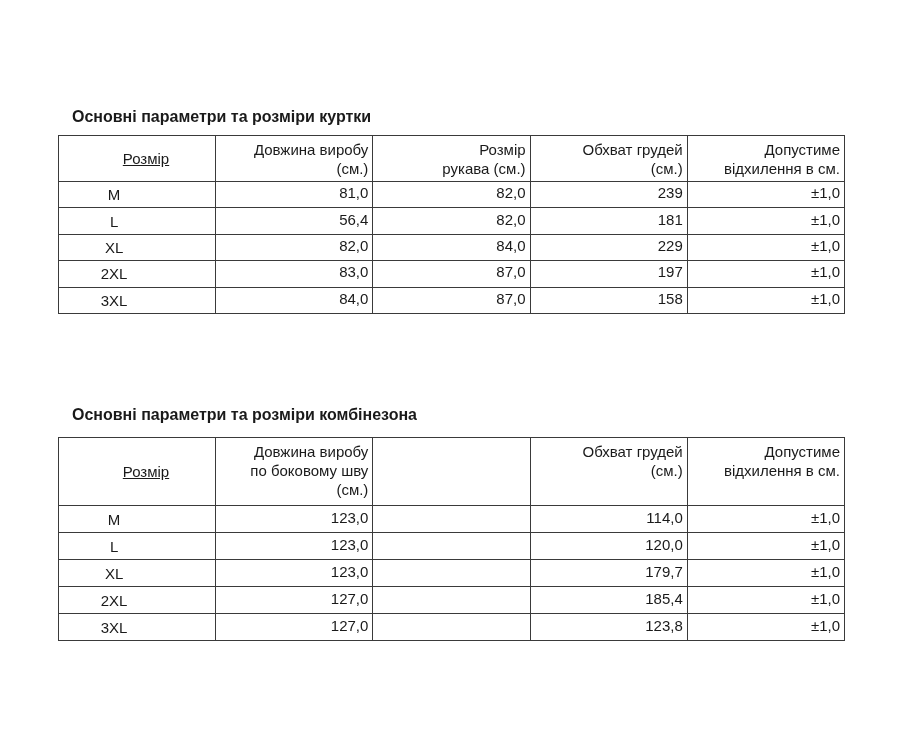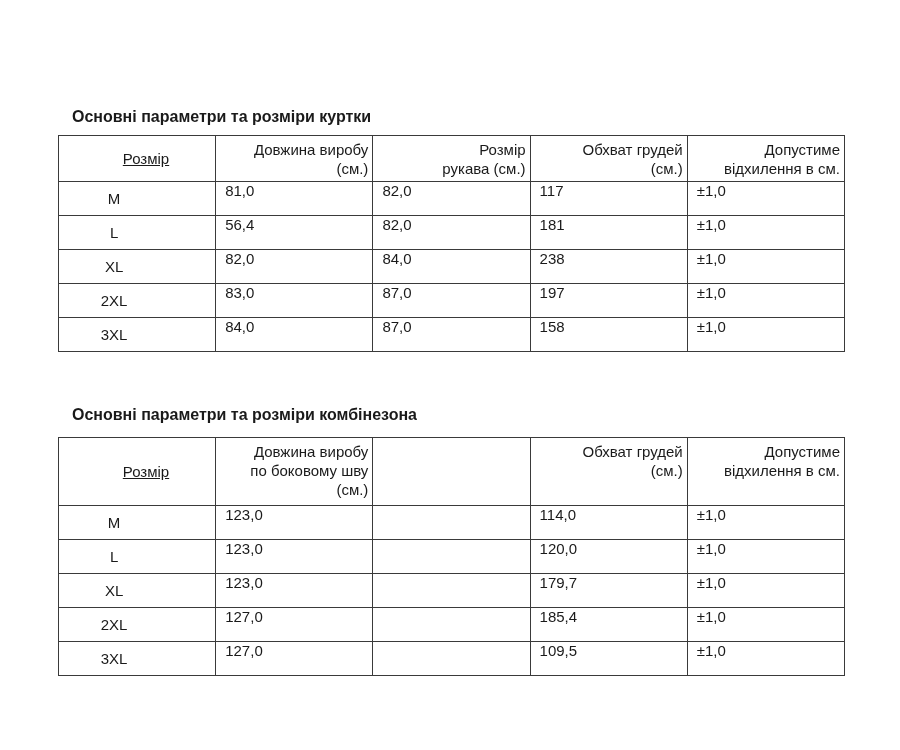--- a/index.html
+++ b/index.html
@@ -55,22 +55,22 @@
   }
   .size-table th.size-col {
     text-align: right;
     vertical-align: middle;
     padding: 0 46px 0 0;
     white-space: nowrap;
     text-decoration: underline;
   }
   .size-table td {
     vertical-align: middle;
-    text-align: left;
-    padding: 0 4px 16px 9px;
+    text-align: right;
+    padding: 0 4px 4px 9px;
   }
   .size-table td.size-col {
     text-align: center;
     padding: 0 46px 0 0;
   }
   #table-1 thead tr { height: 46px; }
   #table-1 tbody tr { height: 26.4px; }
   #table-2 thead tr { height: 68px; }
   #table-2 tbody tr { height: 27px; }
 </style>
@@ -91,35 +91,35 @@
 (см.)</th>
       <th>Допустиме
 відхилення в см.</th>
     </tr>
   </thead>
   <tbody>
     <tr>
       <td class="size-col">M</td>
       <td>81,0</td>
       <td>82,0</td>
-      <td>117</td>
+      <td>239</td>
       <td>±1,0</td>
     </tr>
     <tr>
       <td class="size-col">L</td>
       <td>56,4</td>
       <td>82,0</td>
       <td>181</td>
       <td>±1,0</td>
     </tr>
     <tr>
       <td class="size-col">XL</td>
       <td>82,0</td>
       <td>84,0</td>
-      <td>238</td>
+      <td>229</td>
       <td>±1,0</td>
     </tr>
     <tr>
       <td class="size-col">2XL</td>
       <td>83,0</td>
       <td>87,0</td>
       <td>197</td>
       <td>±1,0</td>
     </tr>
     <tr>
@@ -174,17 +174,17 @@
       <td class="size-col">2XL</td>
       <td>127,0</td>
       <td></td>
       <td>185,4</td>
       <td>±1,0</td>
     </tr>
     <tr>
       <td class="size-col">3XL</td>
       <td>127,0</td>
       <td></td>
-      <td>109,5</td>
+      <td>123,8</td>
       <td>±1,0</td>
     </tr>
   </tbody>
 </table>
 
 </body></html>

